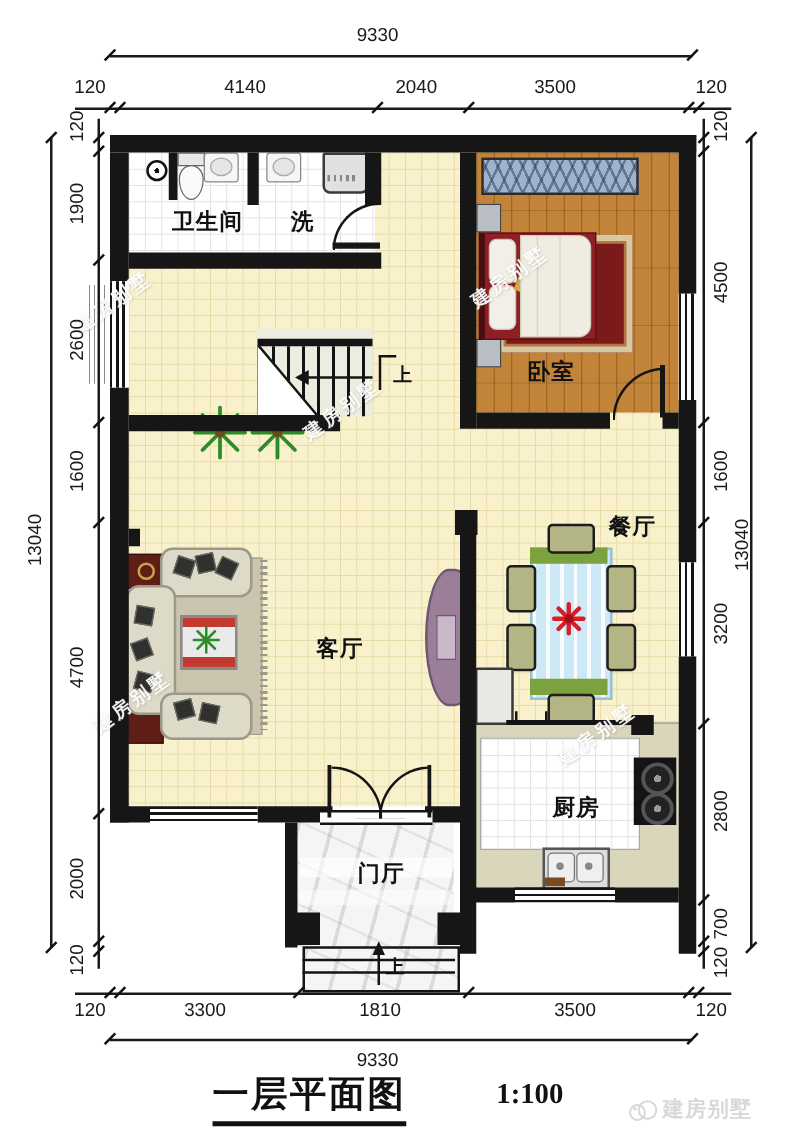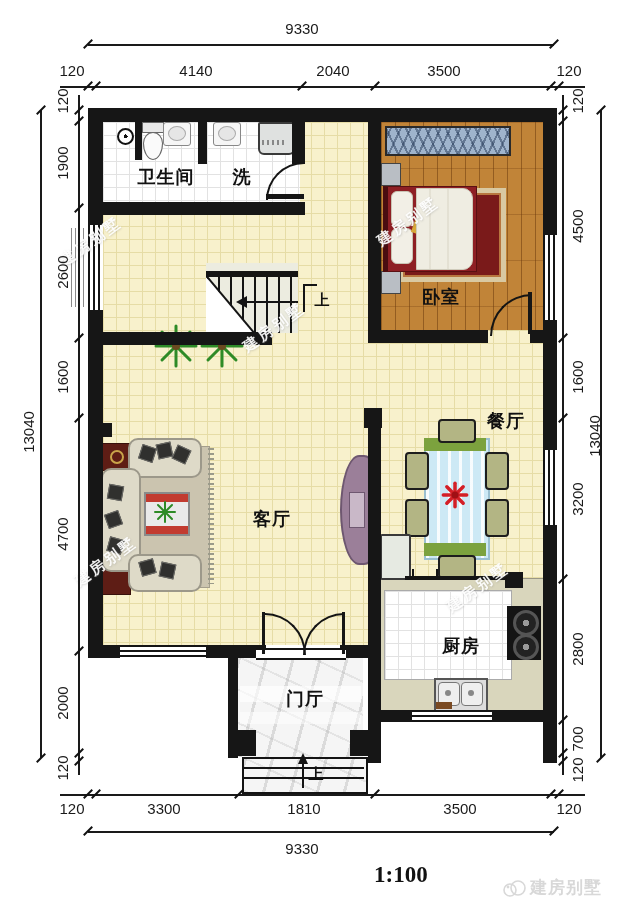--- a/index.html
+++ b/index.html
@@ -328,21 +328,22 @@
 
   <span class="dim rot" style="left:594px;top:436px">13040</span>
   <span class="dim rot" style="left:577px;top:101px">120</span>
   <span class="dim rot" style="left:577px;top:226px">4500</span>
   <span class="dim rot" style="left:577px;top:377px">1600</span>
   <span class="dim rot" style="left:577px;top:499px">3200</span>
   <span class="dim rot" style="left:577px;top:649px">2800</span>
   <span class="dim rot" style="left:577px;top:739px">700</span>
   <span class="dim rot" style="left:577px;top:770px">120</span>
 
-  <div class="title-scale" style="left:374px;top:862px">1:100</div>
+  <div class="title-cn" style="left:170px;top:856px">一层平面图</div>
+  <div class="title-scale" style="left:397px;top:862px">1:100</div>
   <div class="brand" style="left:502px;top:876px">
     <svg width="24" height="20" viewBox="0 0 24 20">
       <circle cx="8" cy="12" r="6" fill="none" stroke="#D8D8D8" stroke-width="1.6"></circle>
       <circle cx="16" cy="10" r="7" fill="none" stroke="#D8D8D8" stroke-width="1.6"></circle>
       <circle cx="6" cy="9" r="1.4" fill="#D8D8D8"></circle>
     </svg>
     <span>建房别墅</span>
   </div>
 
 </div>

